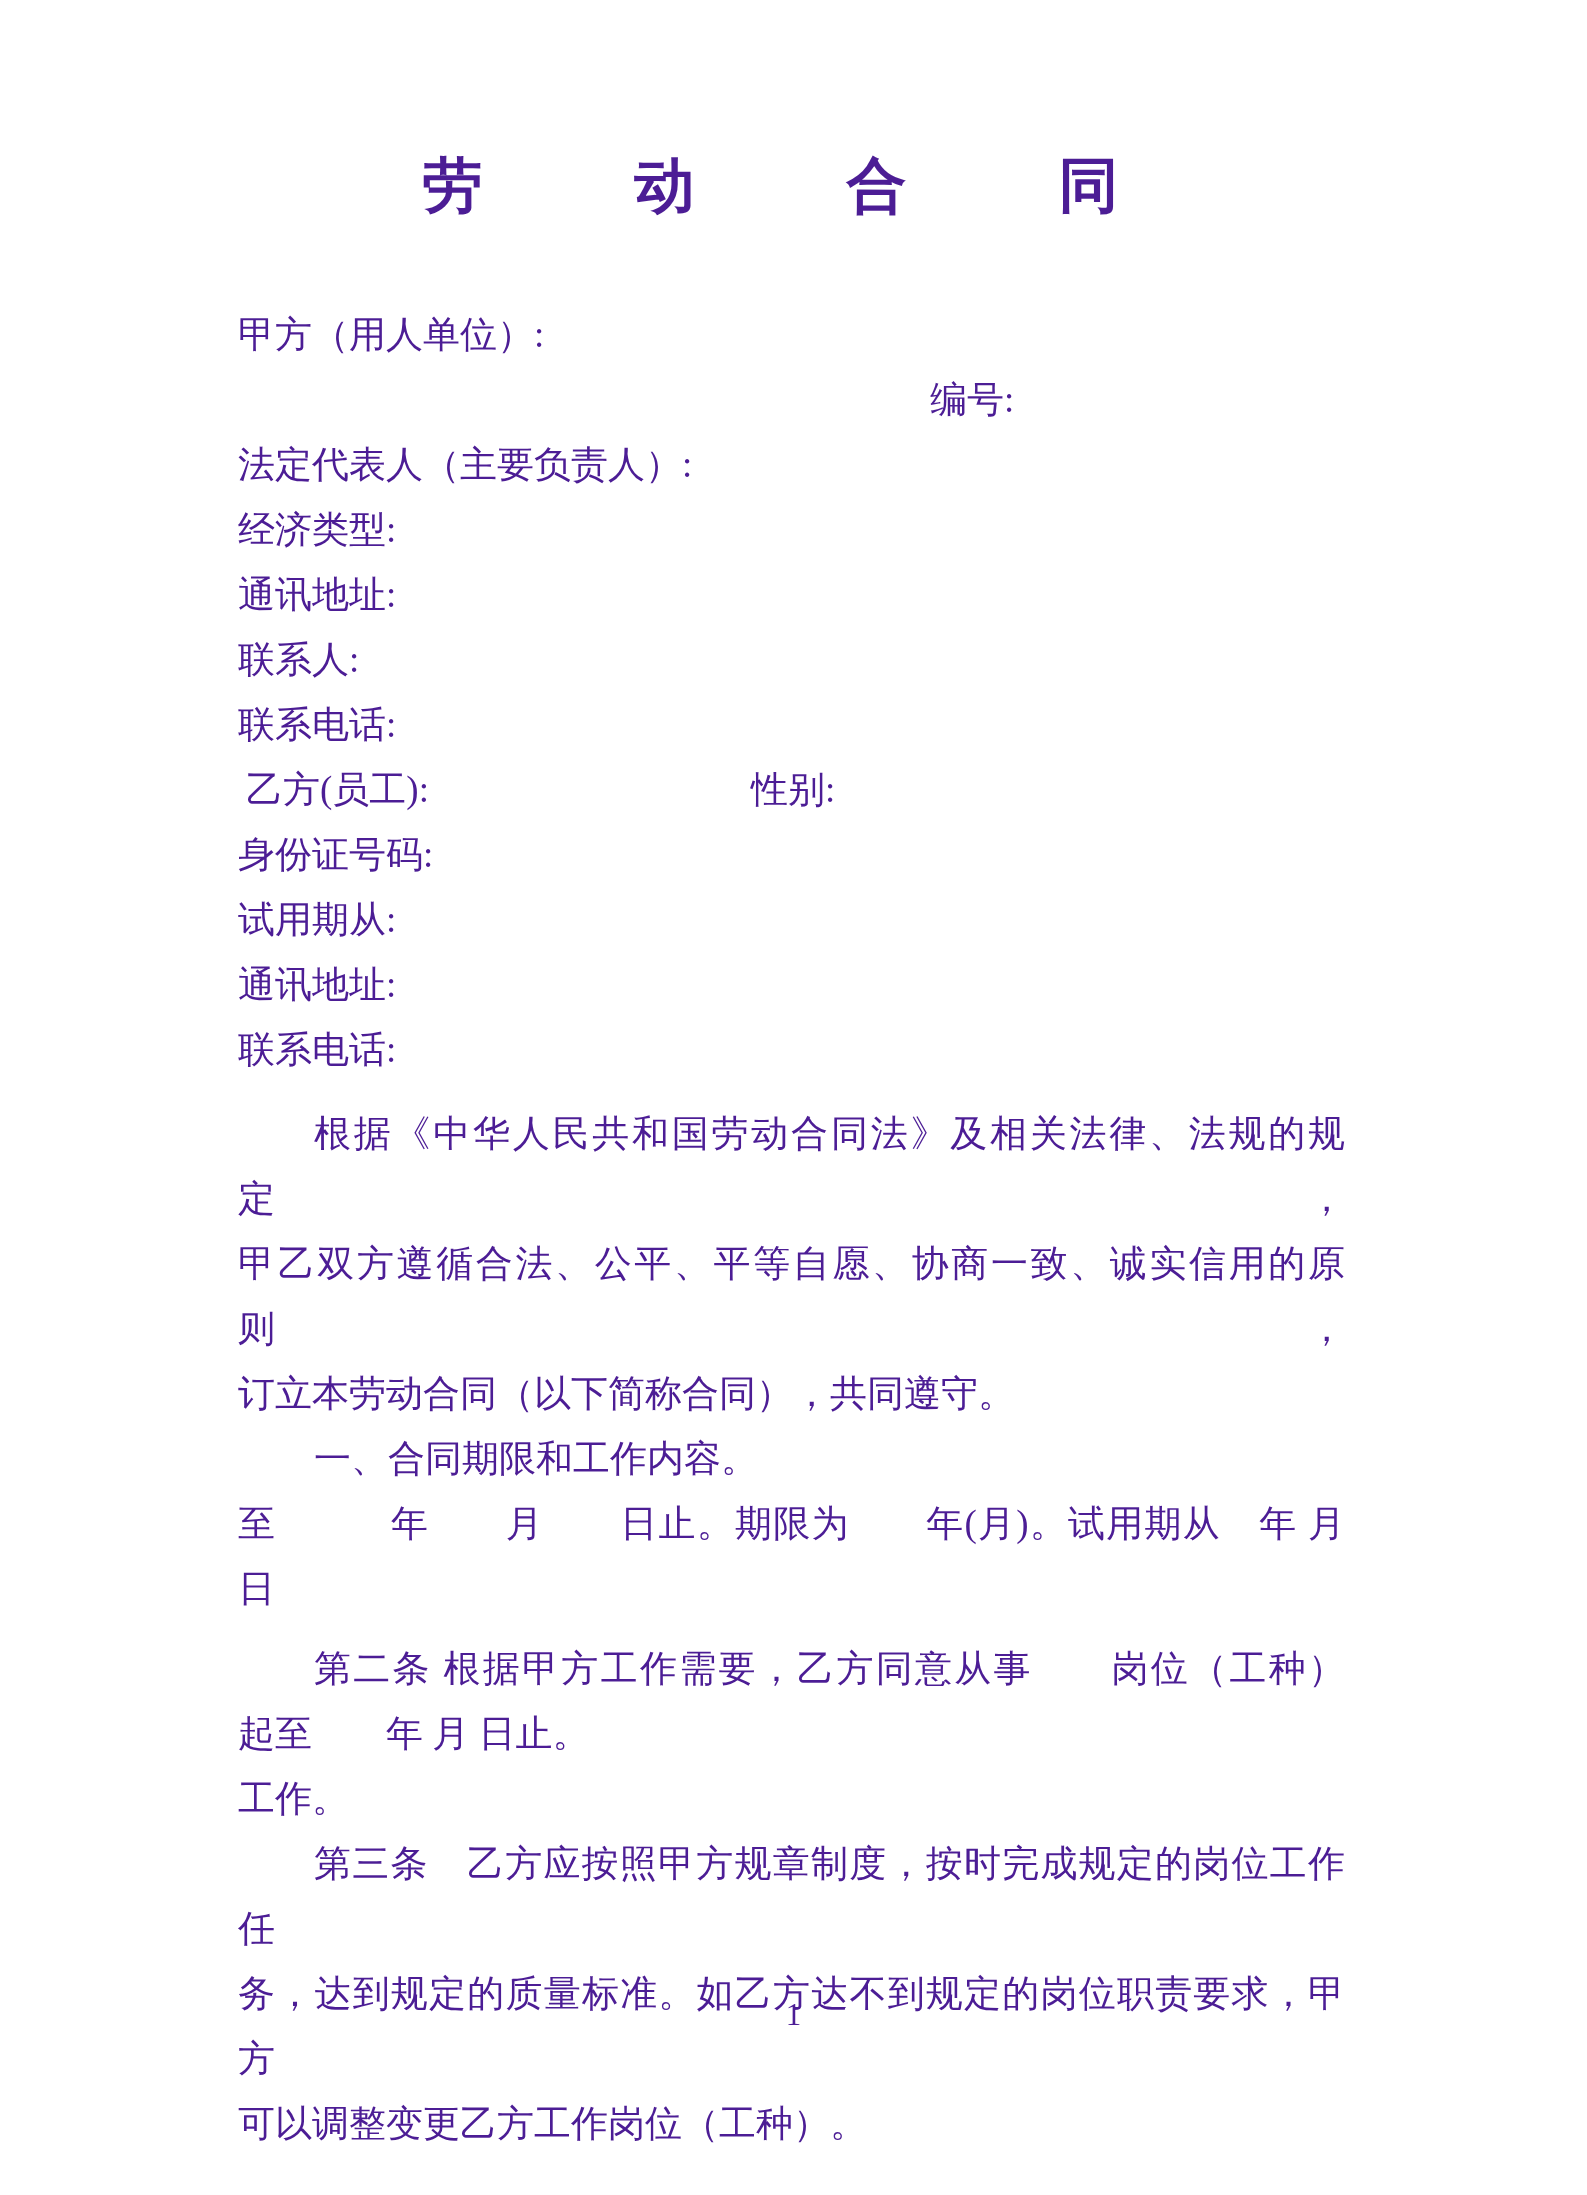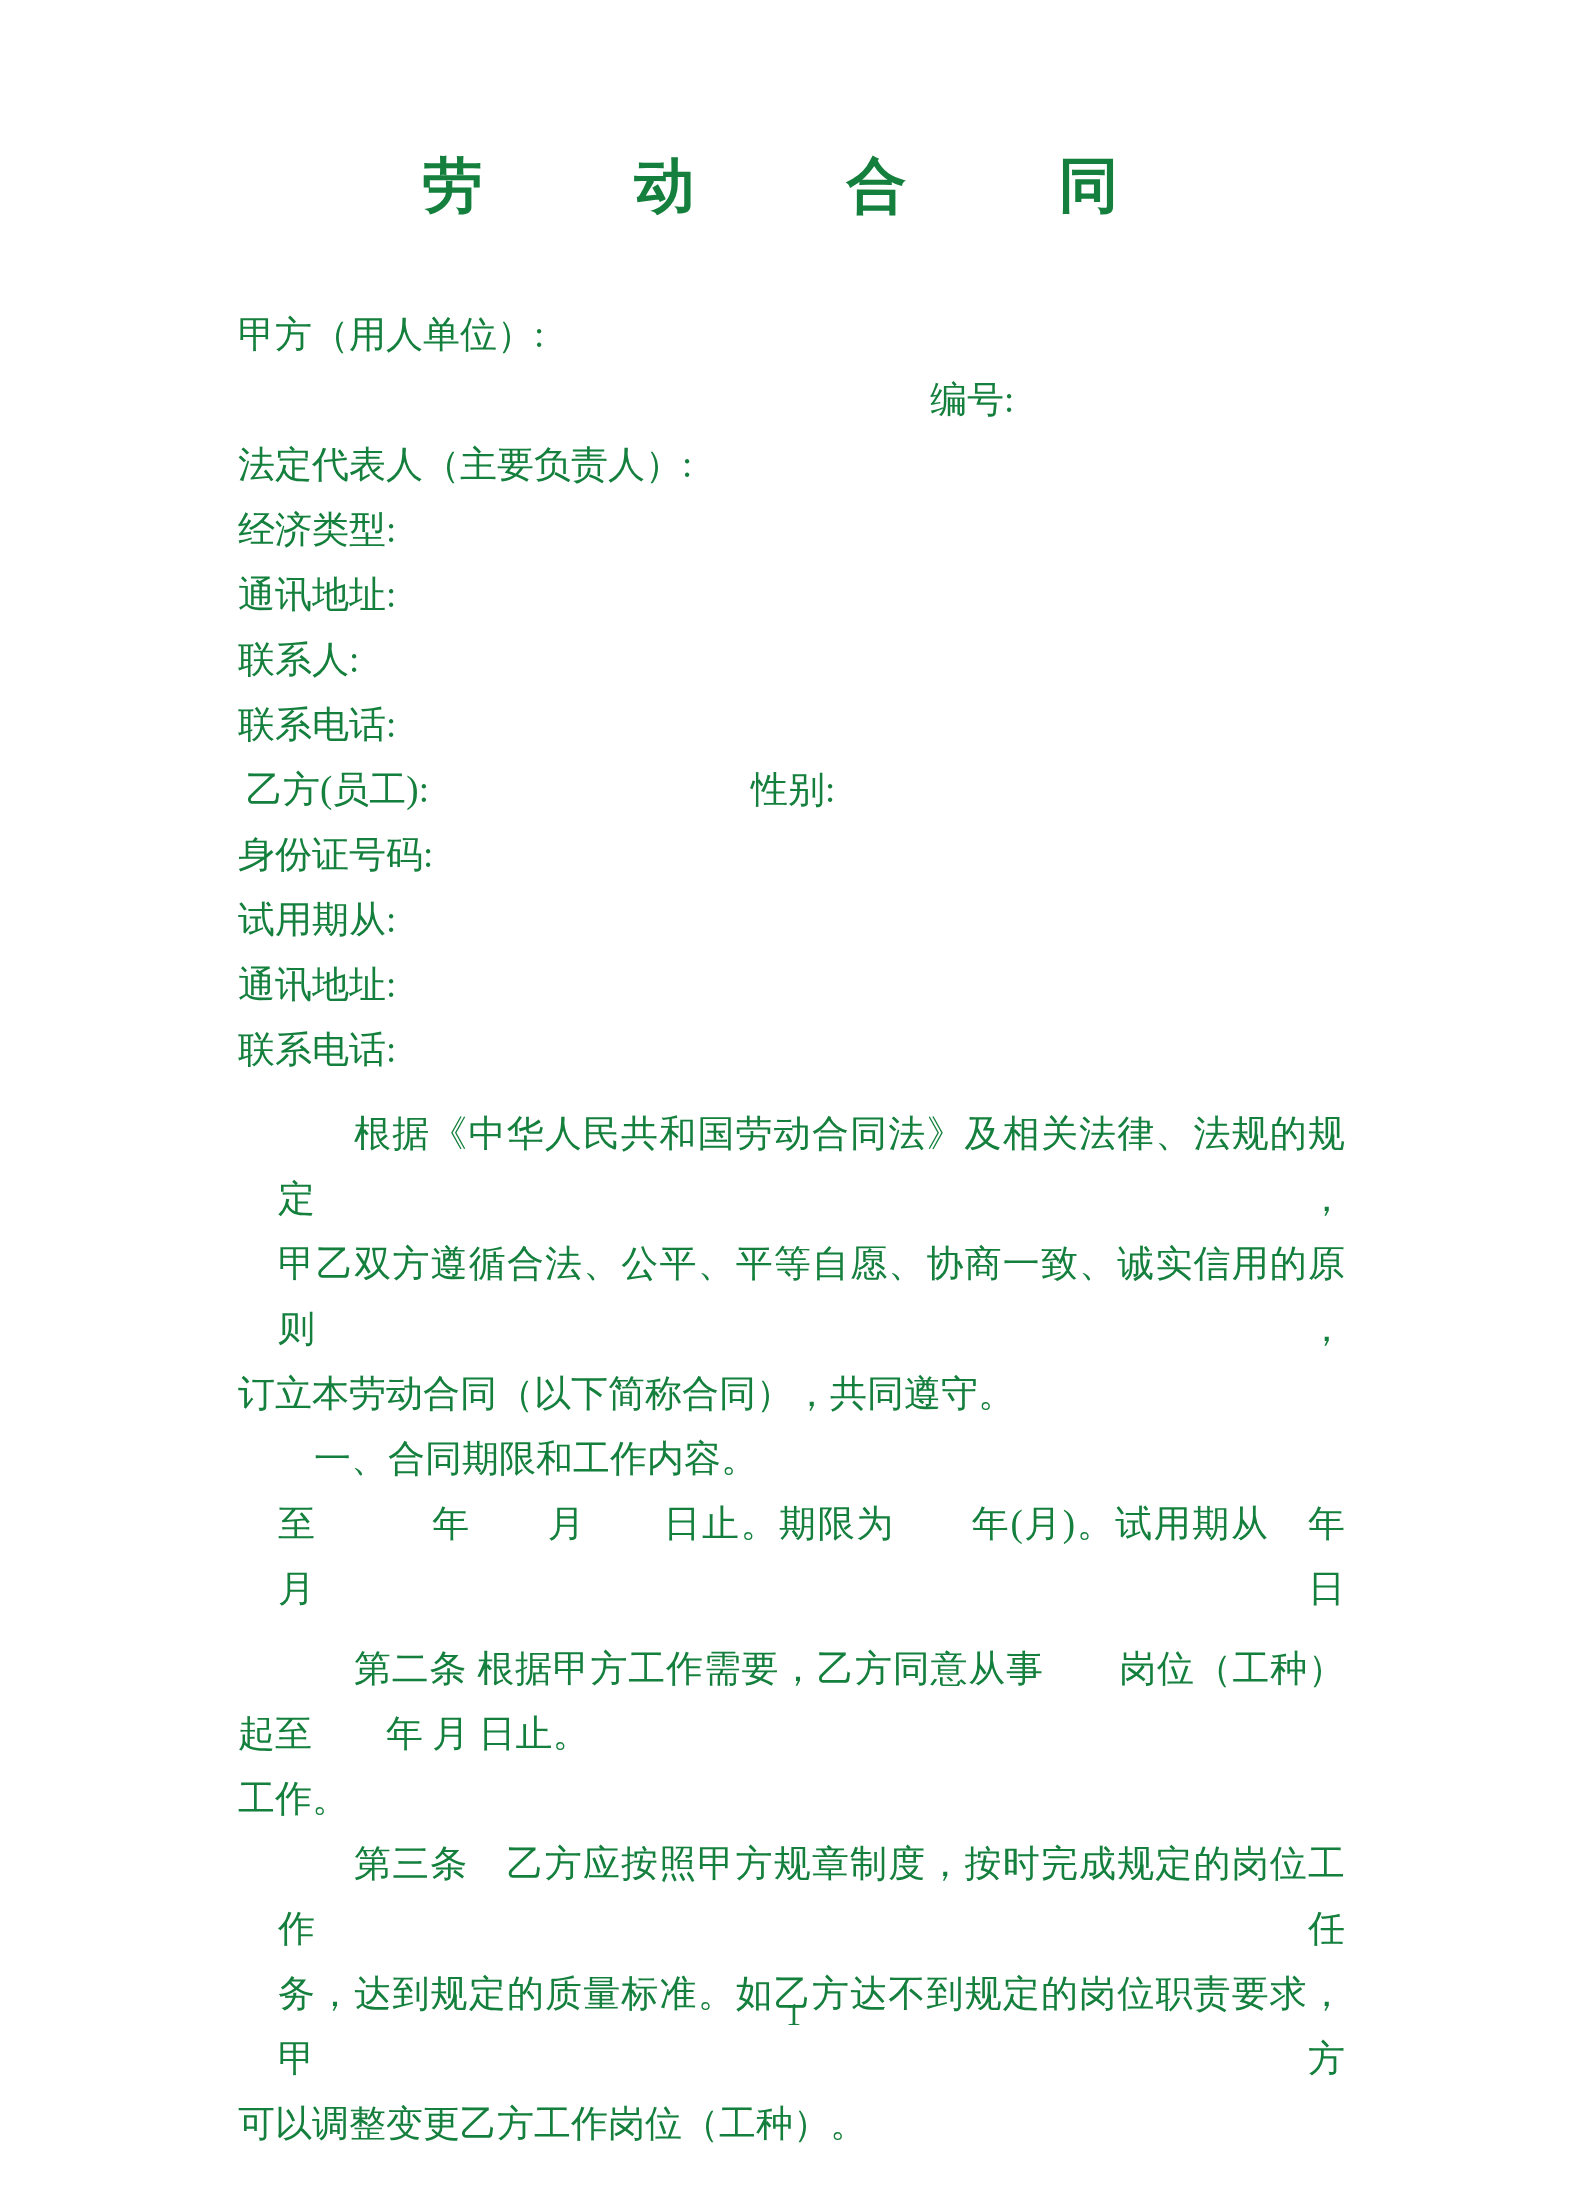--- a/index.html
+++ b/index.html
@@ -5,21 +5,21 @@
   html, body {
     margin: 0;
     padding: 0;
     background: #ffffff;
   }
   .page {
     position: relative;
     width: 1587px;
     height: 2195px;
     background: #ffffff;
-    color: #15803d;
+    color: #4c1d95;
     font-family: "Liberation Serif", "DejaVu Serif", serif;
     overflow: hidden;
   }
   .doc-title {
     position: absolute;
     top: 146px;
     left: 240px;
     width: 1107px;
     text-align: center;
     font-size: 60px;
@@ -42,21 +42,20 @@
   }
   .serial   { padding-left: 692px; }
   .gap-sm   { margin-top: 8px; }
   .gap-md   { margin-top: 15px; }
   .gap-lg   { margin-top: 19px; }
   .indent   { text-indent: 76px; }
   .fill {
     text-align: justify;
     text-align-last: justify;
     text-justify: inter-character;
-    margin-left: 40px;
   }
   .split { position: relative; margin-left: 8px; }
   .split .second {
     position: absolute;
     left: 505px;
     top: 0;
   }
   .page-num {
     position: absolute;
     top: 1995px;

